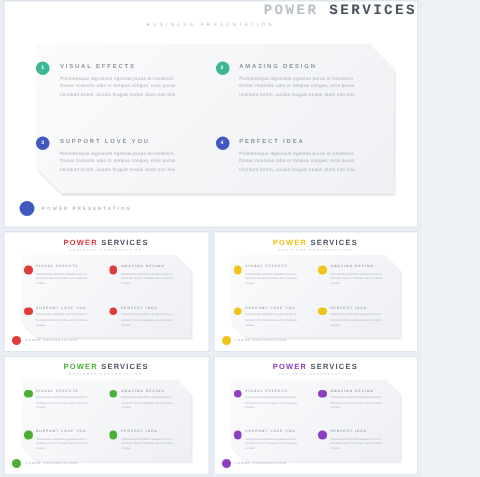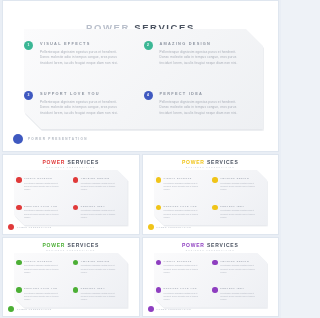--- a/index.html
+++ b/index.html
@@ -11,23 +11,24 @@
   }
   .page{position:relative;width:281px;height:318px;background:#e9eef5;}
 
   
   .hero{
     position:absolute;left:2px;top:0;width:277px;height:152px;
     background:#ffffff;border:1px solid #dfe6ef;box-sizing:border-box;
     overflow:hidden;
   }
   .hero-title{
-    text-align:center;margin-top:21px;
+    text-align:right;margin-top:0;
     font-size:9.5px;letter-spacing:1.6px;font-weight:bold;line-height:11px;
     white-space:nowrap;
+    font-family:Liberation Mono, monospace;
   }
   .hero-title .w1{color:#b9bfcb;}
   .hero-title .w2{color:#4a5260;}
   .hero-sub{
     text-align:center;margin-top:2px;
     font-size:3.2px;letter-spacing:2.1px;color:#b6bcc6;
     white-space:nowrap;line-height:5px;
   }
 
   

